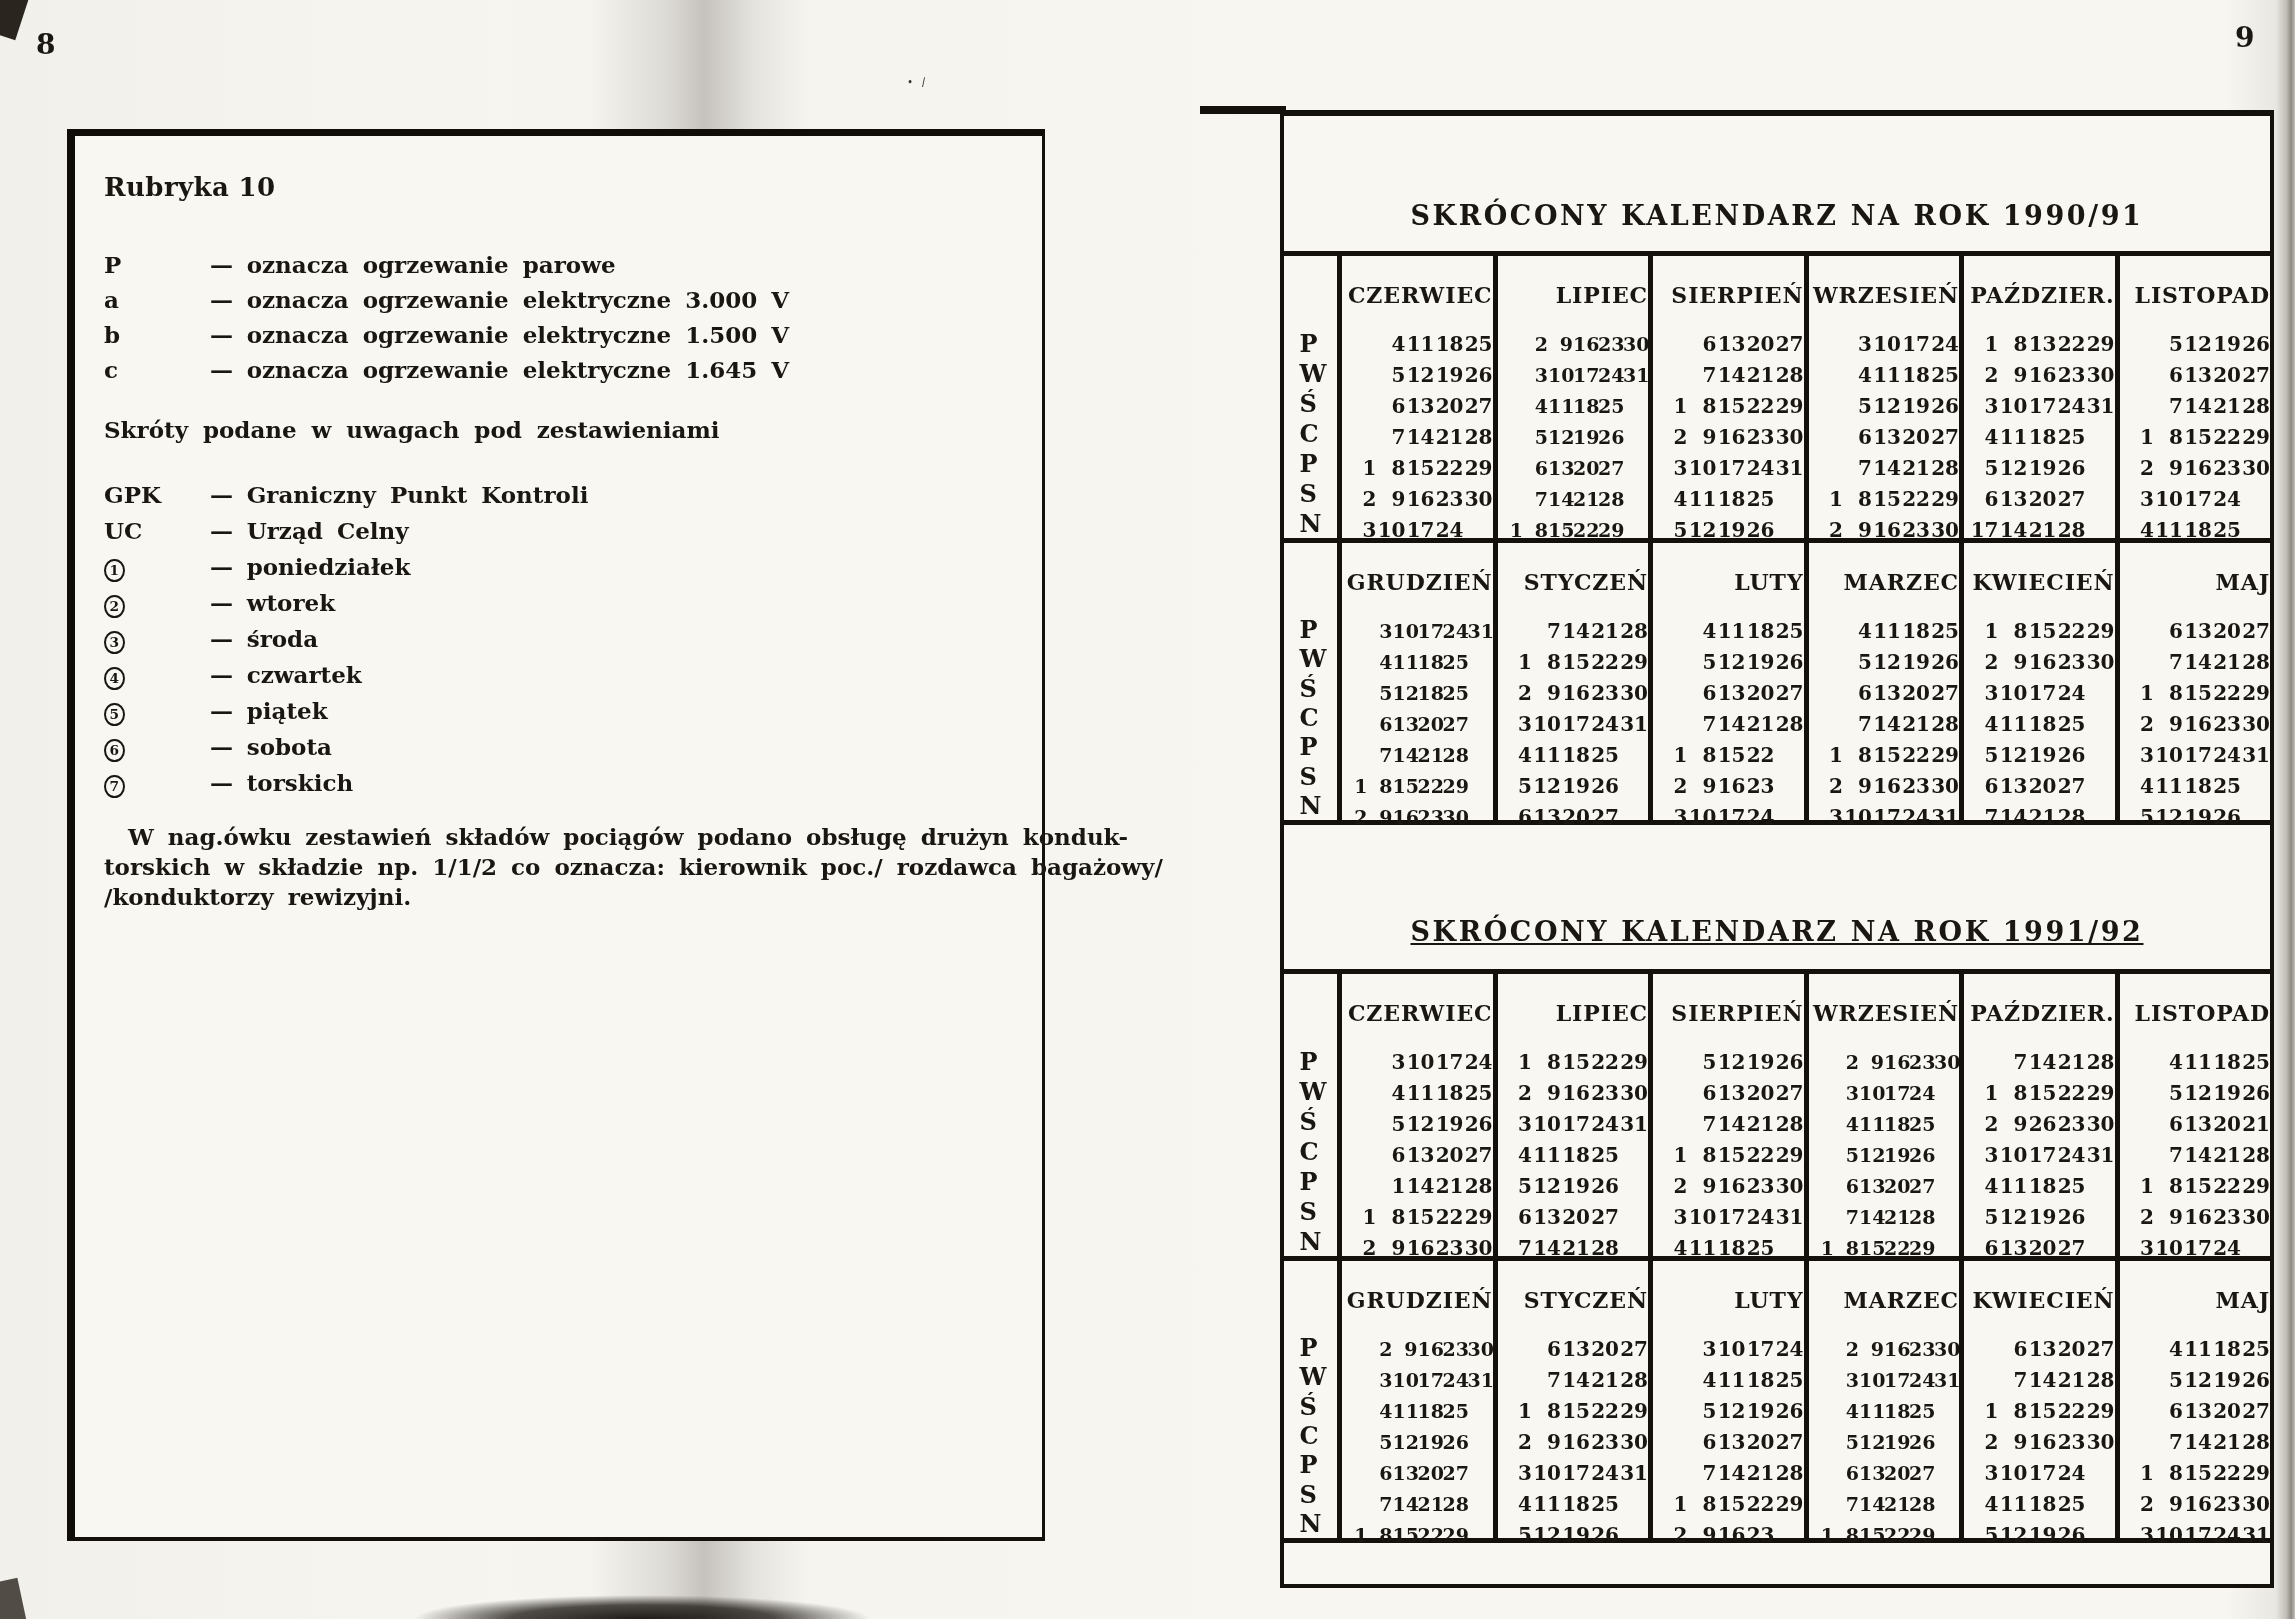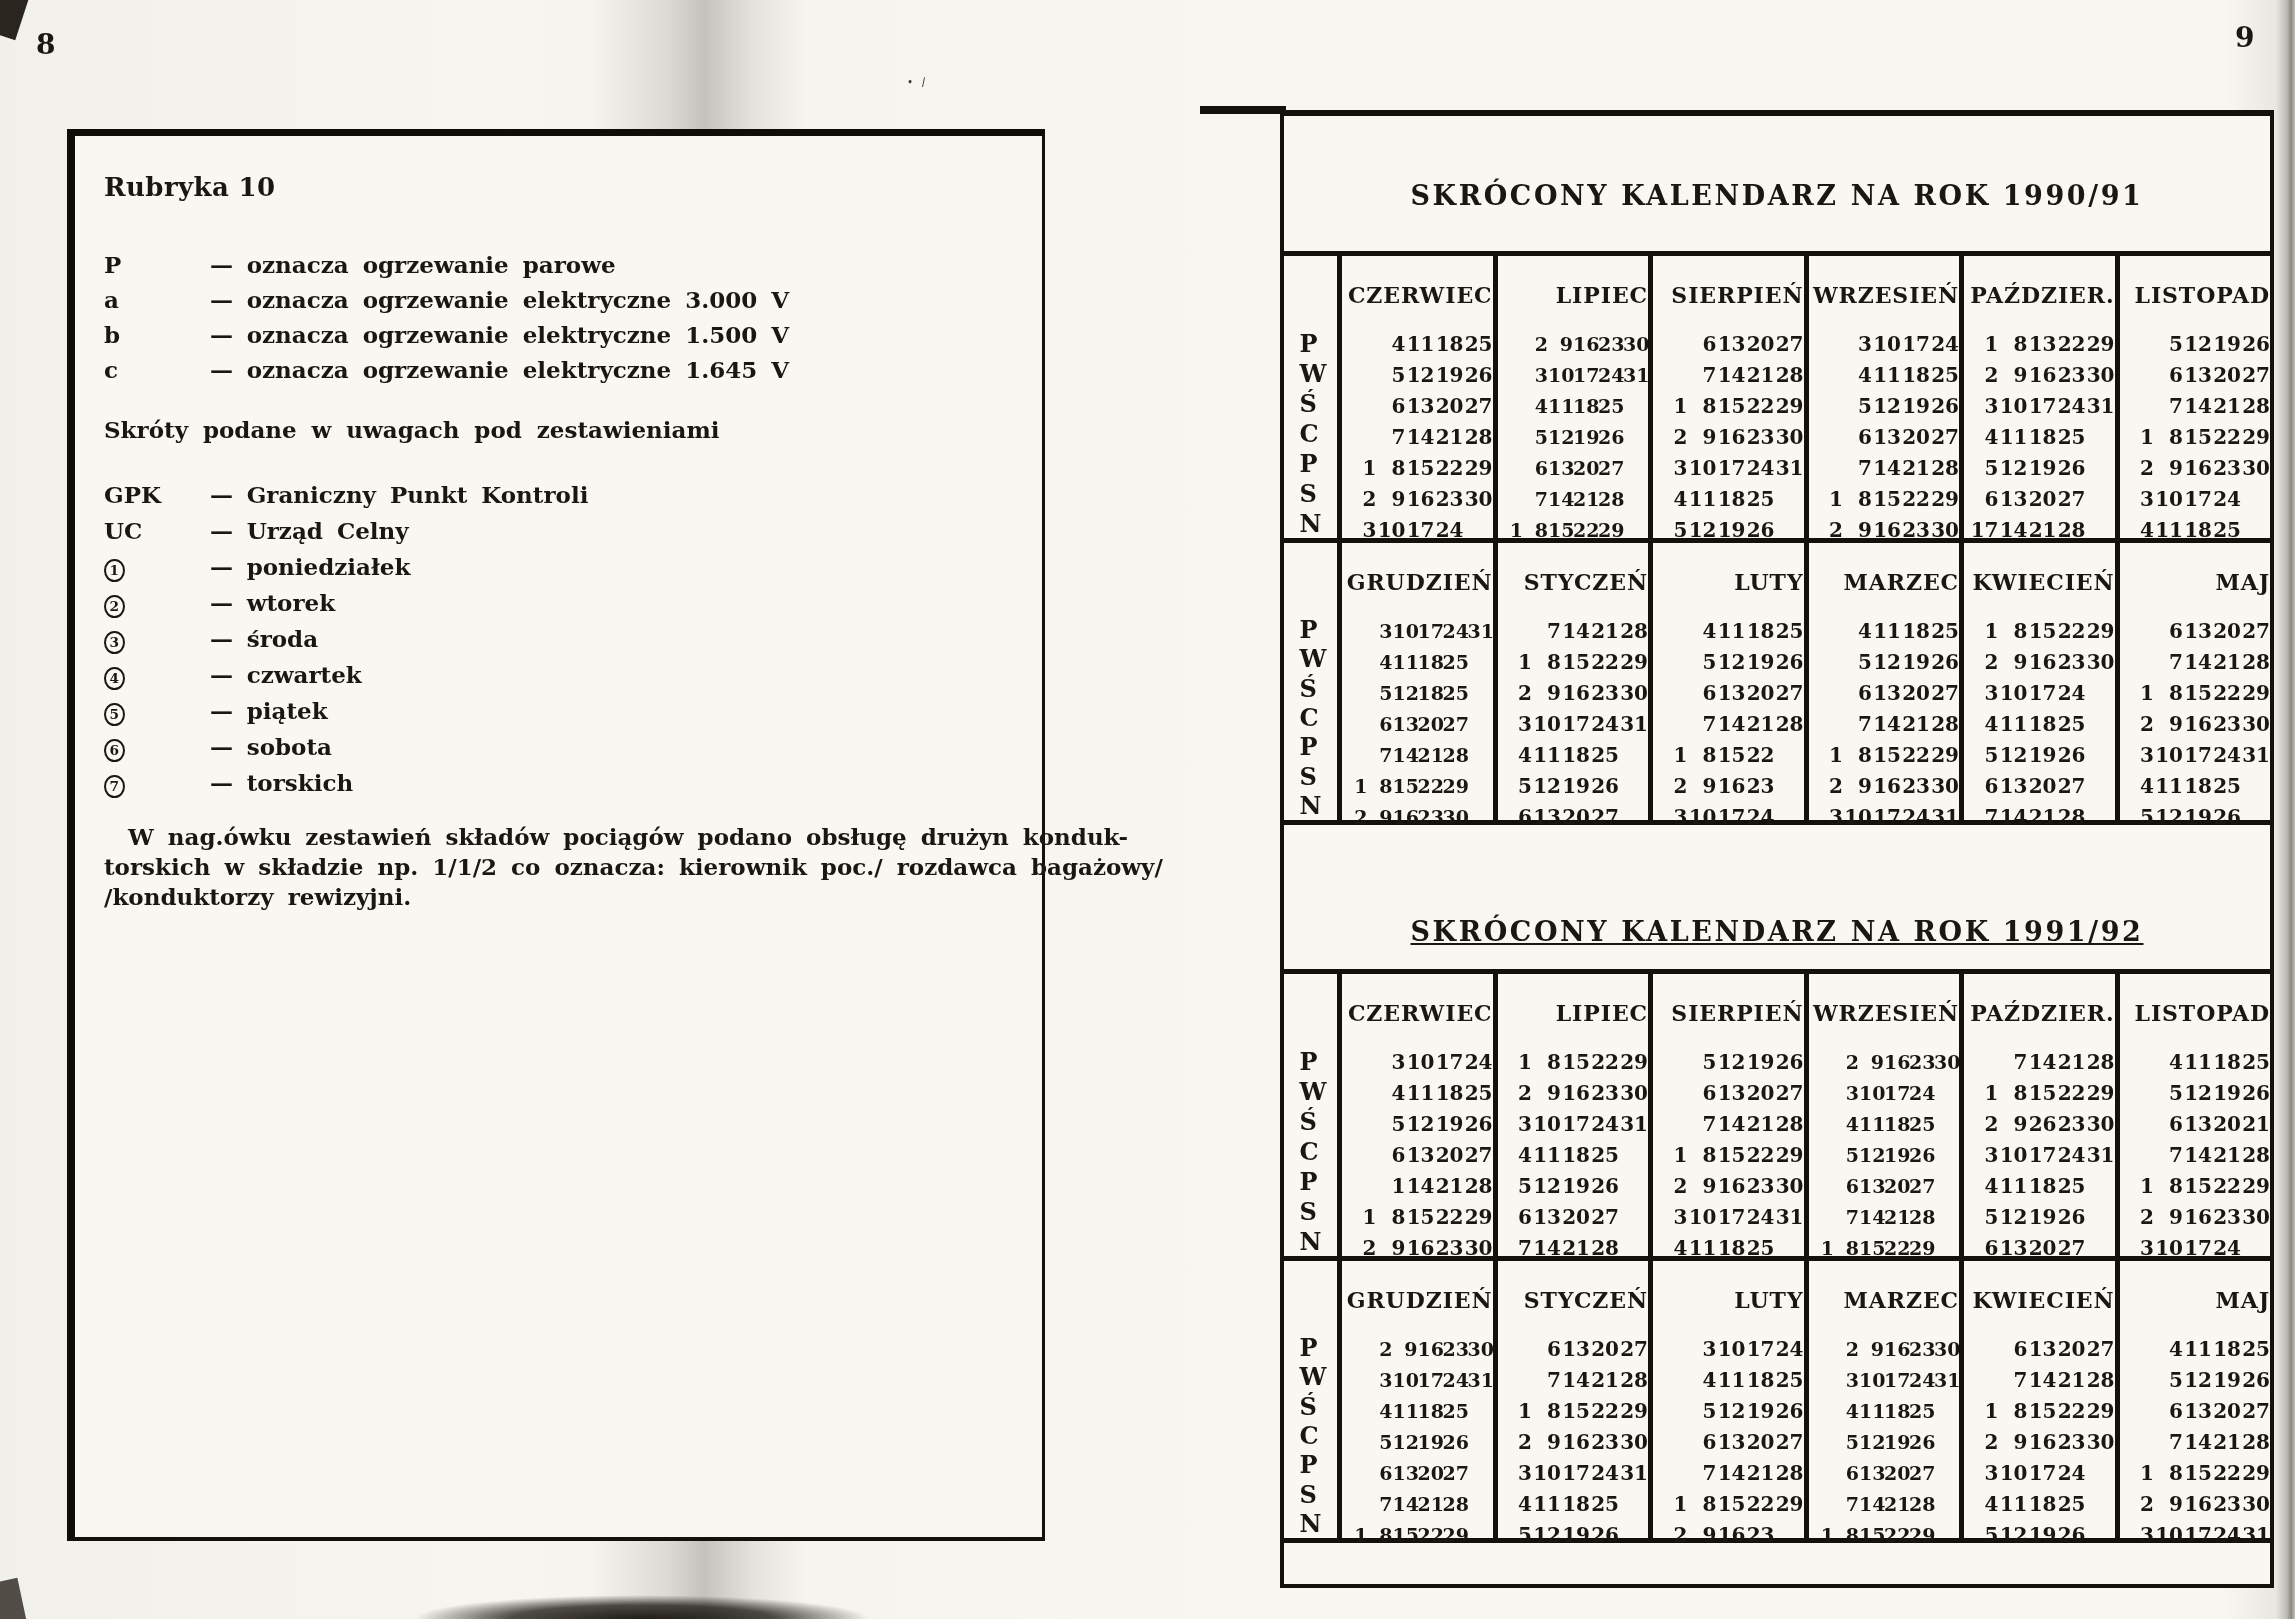--- a/index.html
+++ b/index.html
@@ -45,21 +45,21 @@
   .para { margin-top:20.6px; font-size:23px; font-weight:bold; line-height:30px; }
   .para .line { word-spacing:6px; white-space:nowrap; }
   .para .indent { text-indent:24px; }
 
   
   .right-frame { position:absolute; left:1280px; top:110px; width:994px; height:1478px; box-sizing:border-box;
                  border:4.3px solid #14110d; border-top-width:6.9px; background:#f9f7f2; }
   .right-inner { width:100%; height:100%; display:flex; flex-direction:column; }
   .cal-title { display:flex; align-items:flex-end; justify-content:center;
                font-size:27px; font-weight:bold; letter-spacing:2.6px; white-space:nowrap; }
-  .cal-title-first { height:135px; padding-bottom:40px; box-sizing:border-box; }
+  .cal-title-first { height:135px; padding-bottom:20px; box-sizing:border-box; }
   .cal-title-second { height:144px; padding-bottom:22px; box-sizing:border-box;text-decoration:underline; }
   .cal-table { display:flex; border-top:5.1px solid #14110d; height:287px; box-sizing:border-box; flex:none; }
   .cal-table.last { border-bottom:5.1px solid #14110d; height:287px; }
   .day-col { width:53px; flex:none; display:flex; flex-direction:column; padding-left:15.4px; box-sizing:border-box; }
   .day-spacer { height:72px; flex:none; }
   .day-label { height:31px; display:flex; align-items:center; font-size:24px; font-weight:bold; }
   .month-col { flex:1; border-left:5.1px solid #14110d; display:flex; flex-direction:column; min-width:0;align-items:flex-end; }
   .month-name { height:72px; flex:none; display:flex; align-items:center; justify-content:center;
                 font-size:22px; font-weight:bold; letter-spacing:0.9px; padding-top:5.1px; box-sizing:border-box; }
   .num-row { height:31px; flex:none; display:flex; justify-content:center; align-items:center; }

